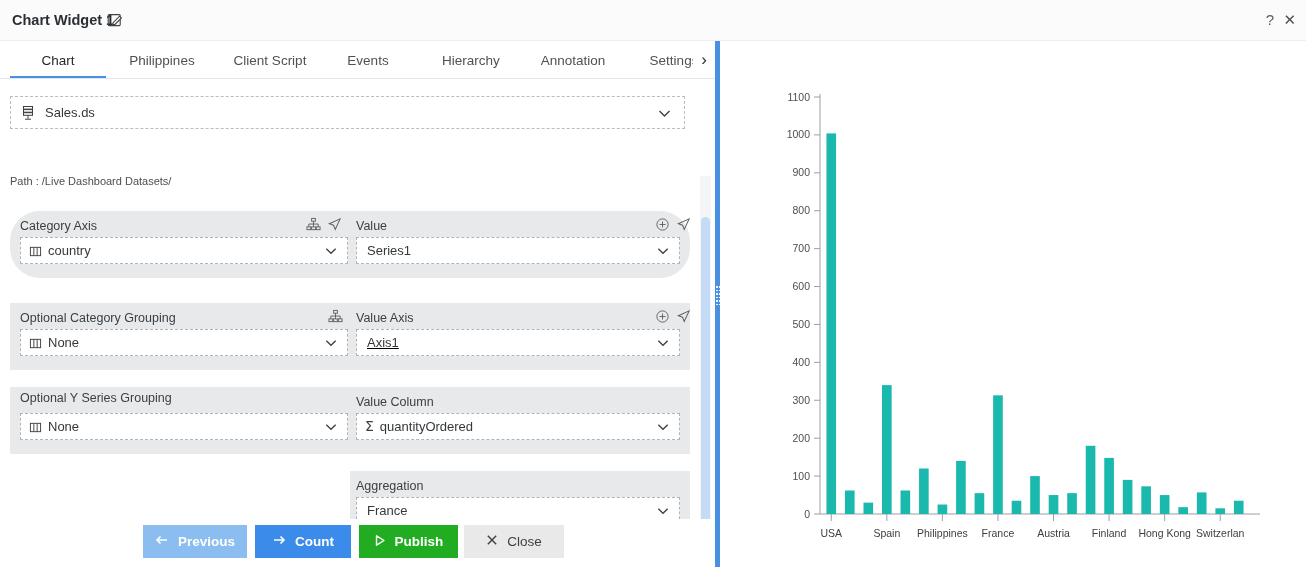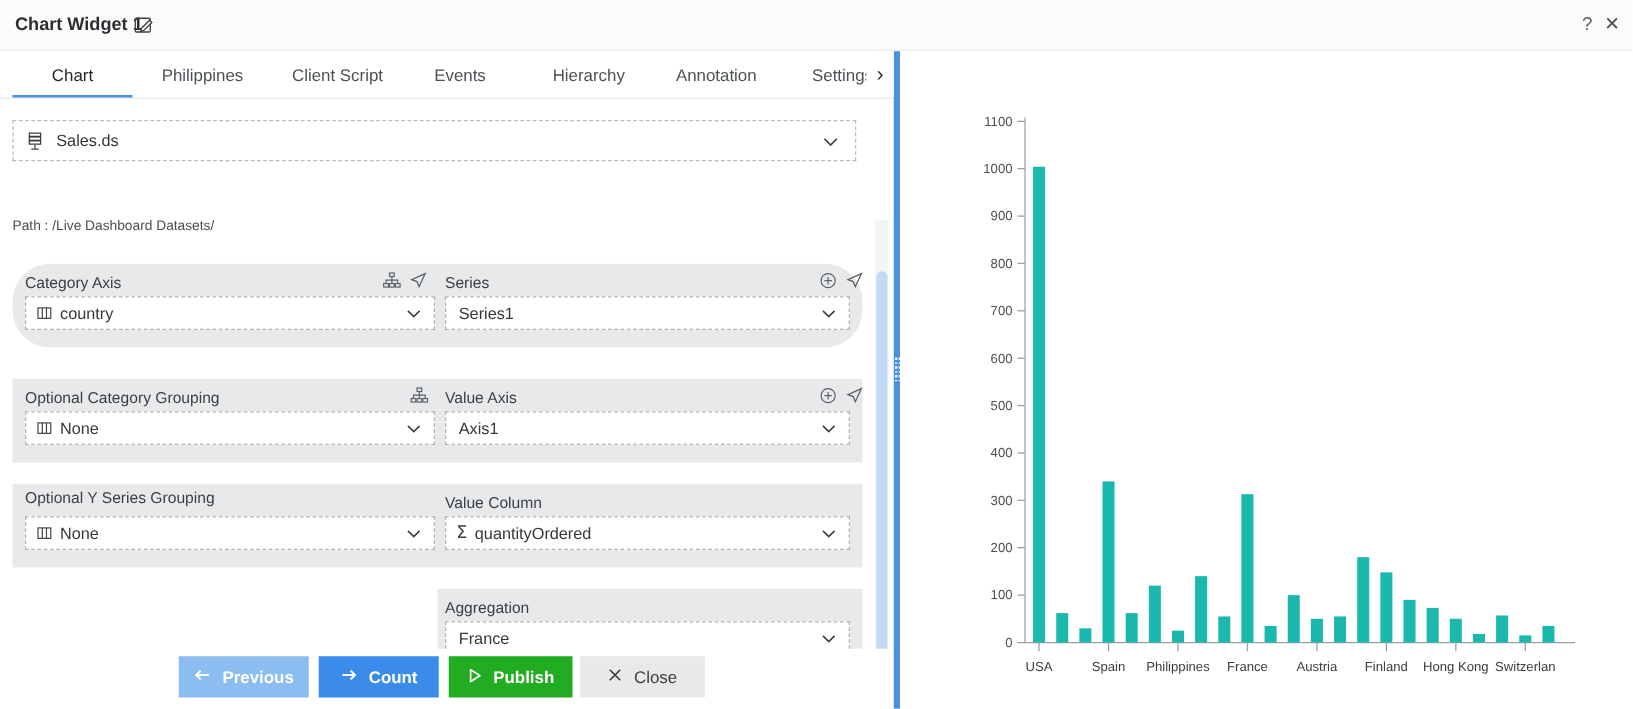--- a/index.html
+++ b/index.html
@@ -267,21 +267,21 @@
           </svg>
         </span>
         <span class="val">country</span>
         <span class="caret">
           <svg width="14" height="14" viewBox="0 0 15 15" fill="none" stroke="currentColor" stroke-width="1.4">
               <path d="M2.5 5 L7.5 10 L12.5 5"></path>
             </svg>
         </span>
       </div>
 
-      <div class="fg-label" style="left:346px;top:8px;">Series</div>
+      <div class="fg-label" style="left:346px;top:8px;">Value</div>
       <div class="fg-icons" style="left:645px;top:6px;">
         <span>
           <svg width="15" height="15" viewBox="0 0 16 16" fill="none" stroke="#5b6166" stroke-width="1">
             <circle cx="8" cy="8" r="6"></circle>
               <path d="M8 4.8 L8 11.2 M4.8 8 L11.2 8"></path>
           </svg>
         </span>
         <span>
           <svg width="15" height="15" viewBox="0 0 16 16" fill="none" stroke="#5b6166" stroke-width="1.1">
             <path d="M14 2 L2.5 7.2 L7 8.8 L8.8 13.2 Z"></path>
@@ -333,21 +333,21 @@
             <circle cx="8" cy="8" r="6"></circle>
               <path d="M8 4.8 L8 11.2 M4.8 8 L11.2 8"></path>
           </svg>
         </span>
         <span>
           <svg width="15" height="15" viewBox="0 0 16 16" fill="none" stroke="#5b6166" stroke-width="1.1">
             <path d="M14 2 L2.5 7.2 L7 8.8 L8.8 13.2 Z"></path>
           </svg>
         </span>
       </div>
-      <div class="fg-select" style="left:346px;top:26px;width:324px;">
+      <div class="fg-select" style="left:346px;top:26px;width:324px;text-decoration:underline;">
         <span class="val noicon">Axis1</span>
         <span class="caret">
           <svg width="14" height="14" viewBox="0 0 15 15" fill="none" stroke="currentColor" stroke-width="1.4">
               <path d="M2.5 5 L7.5 10 L12.5 5"></path>
             </svg>
         </span>
       </div>
     </div>
 
     <div class="fieldgroup fg3">

